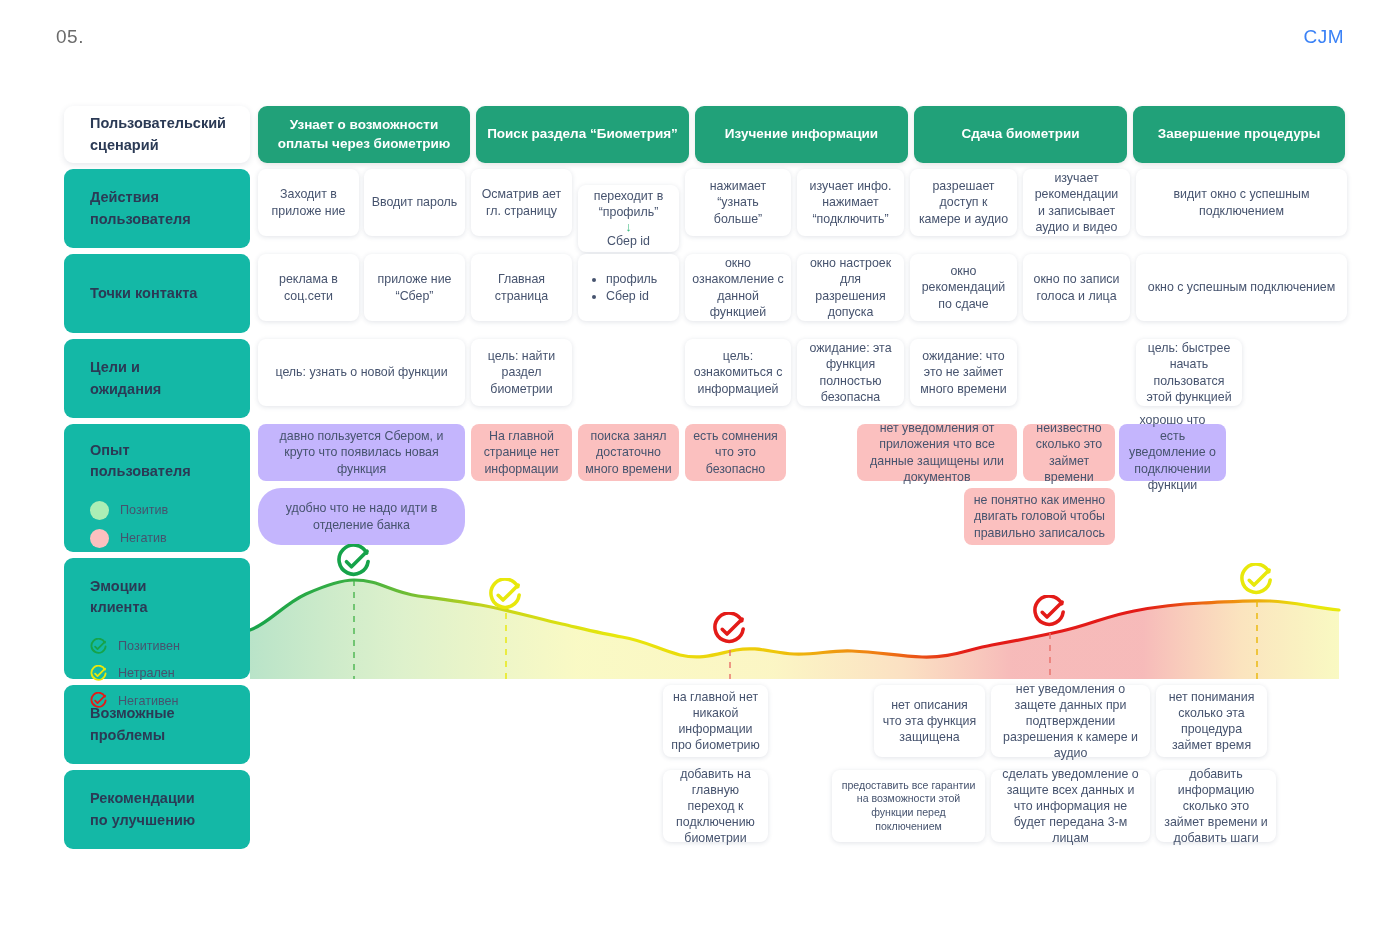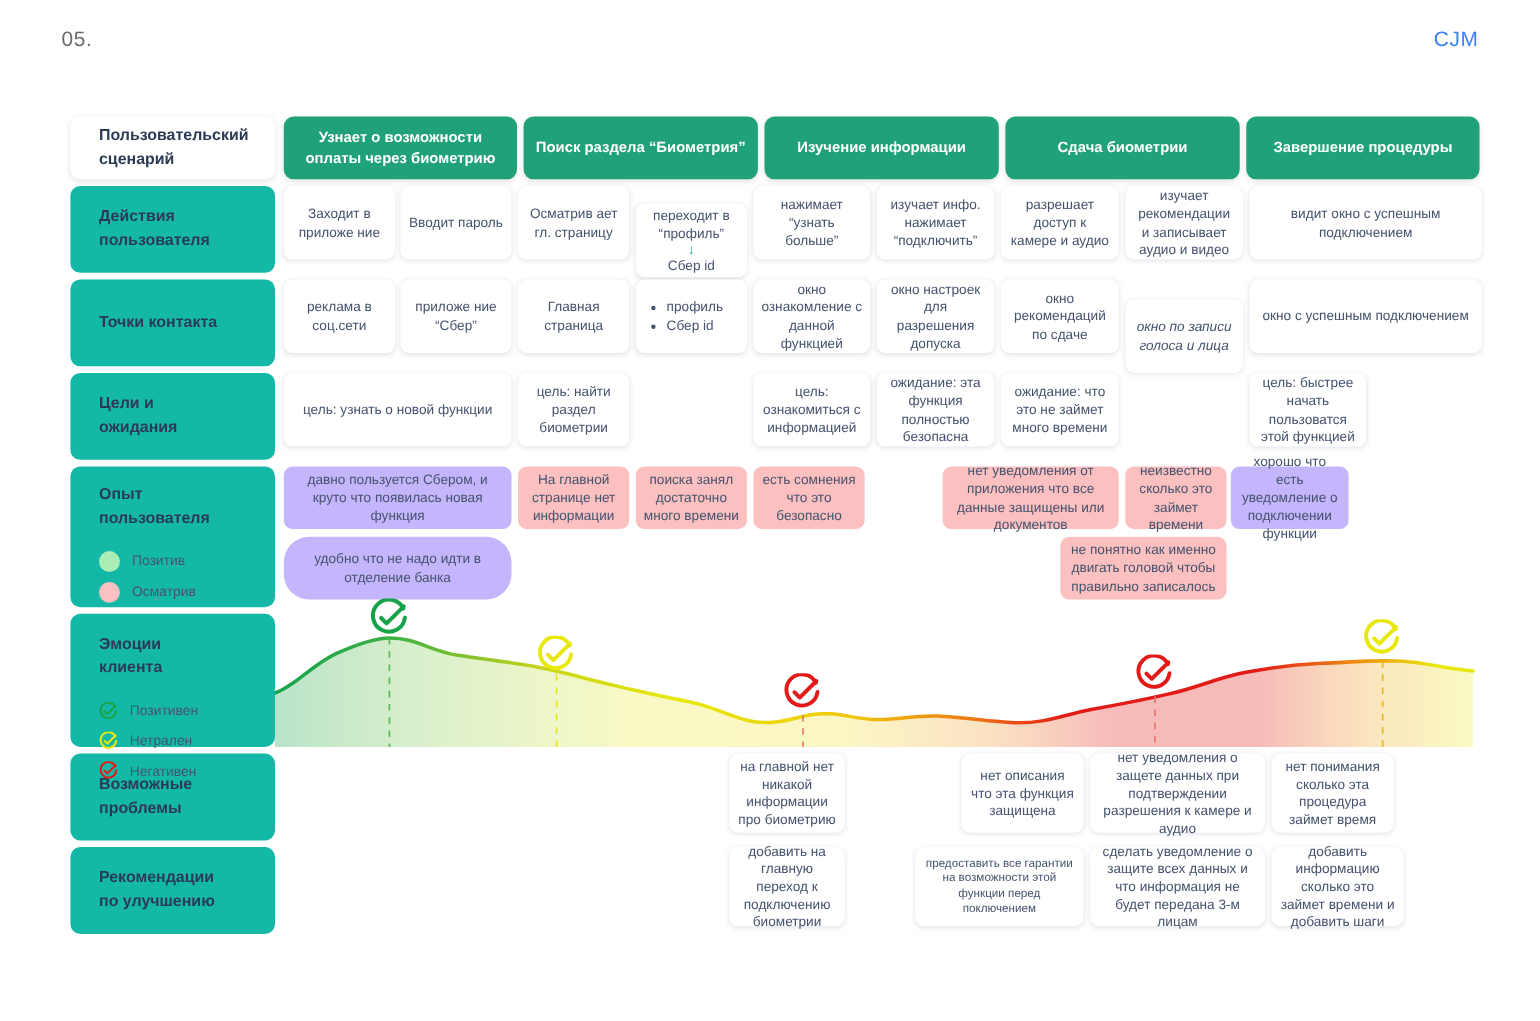--- a/index.html
+++ b/index.html
@@ -148,21 +148,21 @@
         <div class="card" style="left:213px; top:0;width:101px;height:67px;">Главная страница</div>
         <div class="card bullets" style="left:320px; top:0;width:101px;height:67px;">
           <ul>
             <li>профиль</li>
             <li>Сбер id</li>
           </ul>
         </div>
         <div class="card" style="left:427px; top:0;width:106px;height:67px;">окно ознакомление с данной функцией</div>
         <div class="card" style="left:539px; top:0;width:107px;height:67px;">окно настроек для разрешения допуска</div>
         <div class="card" style="left:652px; top:0;width:107px;height:67px;">окно рекомендаций по сдаче</div>
-        <div class="card" style="left:765px; top:18px;width:107px;height:67px;font-style:italic;">окно по записи голоса и лица</div>
+        <div class="card" style="left:765px; top:0;width:107px;height:67px;">окно по записи голоса и лица</div>
         <div class="card" style="left:878px; top:0;width:211px;height:67px;">окно с успешным подключением</div>
       </div>
     </div>
   </div>
 
   <div class="row" style="height:79px;">
     <div class="rowlabel">
       <span class="t">Цели и</span>
       <span class="t">ожидания</span>
     </div>
@@ -182,21 +182,21 @@
     <div class="rowlabel" style="justify-content:flex-start;padding-top:16px;">
       <span class="t">Опыт</span>
       <span class="t">пользователя</span>
       <div class="legend">
         <div class="leg">
           <span class="dot pos"></span>
           <span>Позитив</span>
         </div>
         <div class="leg">
           <span class="dot neg"></span>
-          <span>Осматрив</span>
+          <span>Негатив</span>
         </div>
       </div>
     </div>
     <div class="track">
       <div class="cards" style="height:128px;">
         <div class="card pos" style="left:0px;   top:0px; width:207px;height:57px;">давно пользуется Сбером, и круто что появилась новая функция</div>
         <div class="card pos" style="left:0px;   top:64px;width:207px;height:57px;border-radius:23px;">удобно что не надо идти в отделение банка</div>
         <div class="card neg" style="left:213px; top:0px; width:101px;height:57px;">На главной странице нет информации</div>
         <div class="card neg" style="left:320px; top:0px; width:101px;height:57px;">поиска занял достаточно много времени</div>
         <div class="card neg" style="left:427px; top:0px; width:101px;height:57px;">есть сомнения что это безопасно</div>

